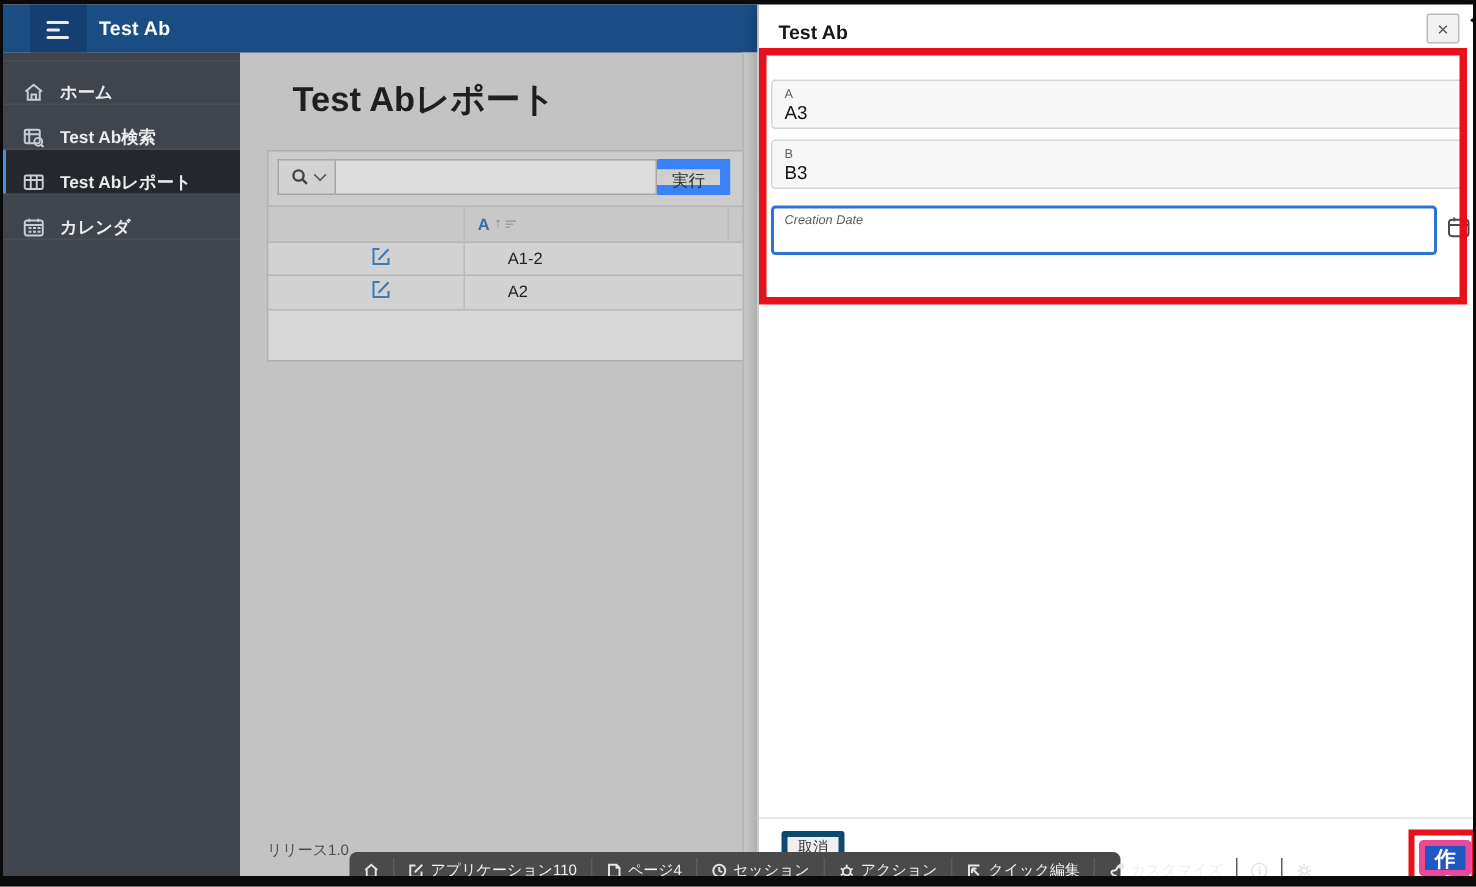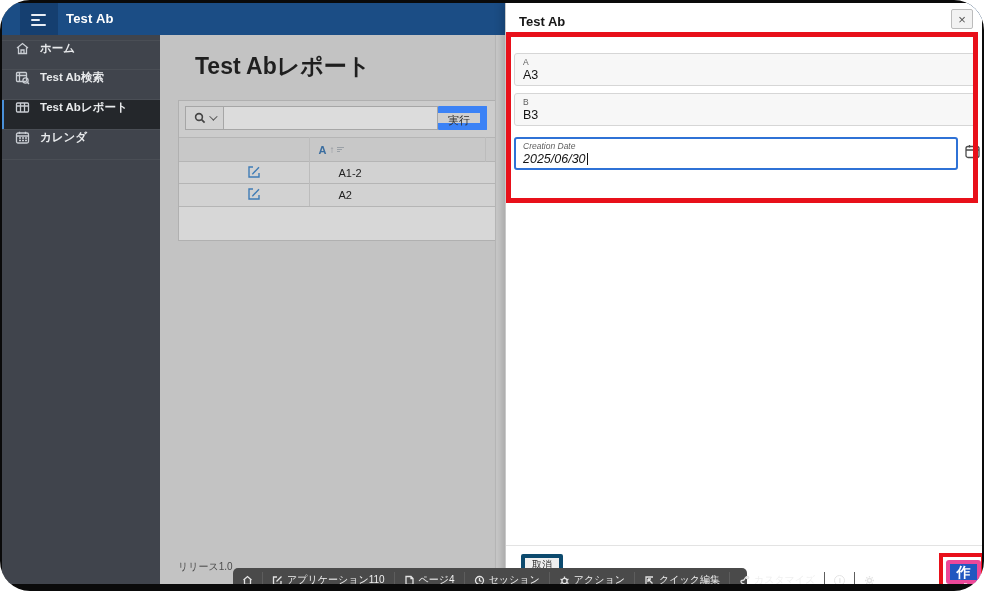--- a/index.html
+++ b/index.html
@@ -1,33 +1,33 @@
 <!DOCTYPE html>
 <html><head>
 <meta charset="utf-8">
 <style>
   * { margin:0; padding:0; box-sizing:border-box; }
   html,body { width:984px; height:591px; }
   body { font-family:"Liberation Sans","DejaVu Sans",sans-serif; }
 
-  .frame { position:relative; width:984px; height:591px; background:#0a0a0a; overflow:hidden;border-radius:30px; }
+  .frame { position:relative; width:984px; height:591px; background:#0a0a0a; overflow:hidden; }
   .screen { position:absolute; left:2px; top:3px; width:980px; height:581px; background:#c3c3c3; overflow:hidden; }
 
   
   .topbar { position:absolute; left:0; top:0; width:100%; height:32px; background:#1b4d85; z-index:2; }
   .nav-toggle { position:absolute; left:18px; top:0; width:38px; height:32px; background:#153f70; border:none; cursor:pointer; }
   .nav-toggle .bar { position:absolute; left:11px; height:2px; background:#e9eef5; border-radius:1px; }
   .nav-toggle .b1 { top:11px; width:15px; }
   .nav-toggle .b2 { top:16px; width:9px; }
   .nav-toggle .b3 { top:21px; width:15px; }
   .topbar-title { position:absolute; left:64px; top:8px; color:#fff; font-size:13px; font-weight:bold; letter-spacing:.2px; }
 
   
   .sidebar { position:absolute; left:0; top:32px; width:158px; bottom:0; background:#40444c; z-index:2; }
-  .side-item { position:relative; height:30px; display:flex; align-items:flex-start; gap:10px; padding-left:13px; border-bottom:1px solid #4a4e55; cursor:pointer; }
+  .side-item { position:relative; height:30px; display:flex; align-items:flex-end; gap:10px; padding-left:13px; border-bottom:1px solid #4a4e55; cursor:pointer; }
   .side-item:first-child { border-top:1px solid #4a4e55; margin-top:5px; }
   .side-item .lbl { color:#e8eaec; font-size:11.5px; font-weight:bold; }
   .side-item.active { background:#24272b; }
   .side-item.active::before { content:""; position:absolute; left:0; top:0; bottom:0; width:2px; background:#4a90d9; }
   .sicon { width:15px; height:15px; flex:0 0 15px; }
   .sicon svg { display:block; width:15px; height:15px; stroke:#c9cdd3; fill:none; stroke-width:1.3; }
 
   
   .main { position:absolute; left:158px; top:32px; right:0; bottom:0; background:#c3c3c3; z-index:1; }
   .page-title { position:absolute; left:35px; top:16px; font-size:23px; font-weight:bold; color:#1f1f1f; }
@@ -227,21 +227,20 @@
       <div class="field f-a">
         <span class="flabel">A</span>
         <span class="fvalue">A3</span>
       </div>
       <div class="field f-b">
         <span class="flabel">B</span>
         <span class="fvalue">B3</span>
       </div>
       <div class="field f-date">
         <span class="flabel">Creation Date</span>
-        <span class="fvalue"><span>2025/06/30</span><span class="caret"></span></span>
       </div>
       <button class="cal-btn">
         <svg viewBox="0 0 17 17">
             <rect x="2" y="3.5" width="13" height="11" rx="2"></rect>
             <path d="M2 7 H15 M5.5 2 V4.5 M11.5 2 V4.5"></path>
           </svg>
       </button>
 
       <div class="drawer-foot-line"></div>
       <button class="cancel-btn">取消</button>

